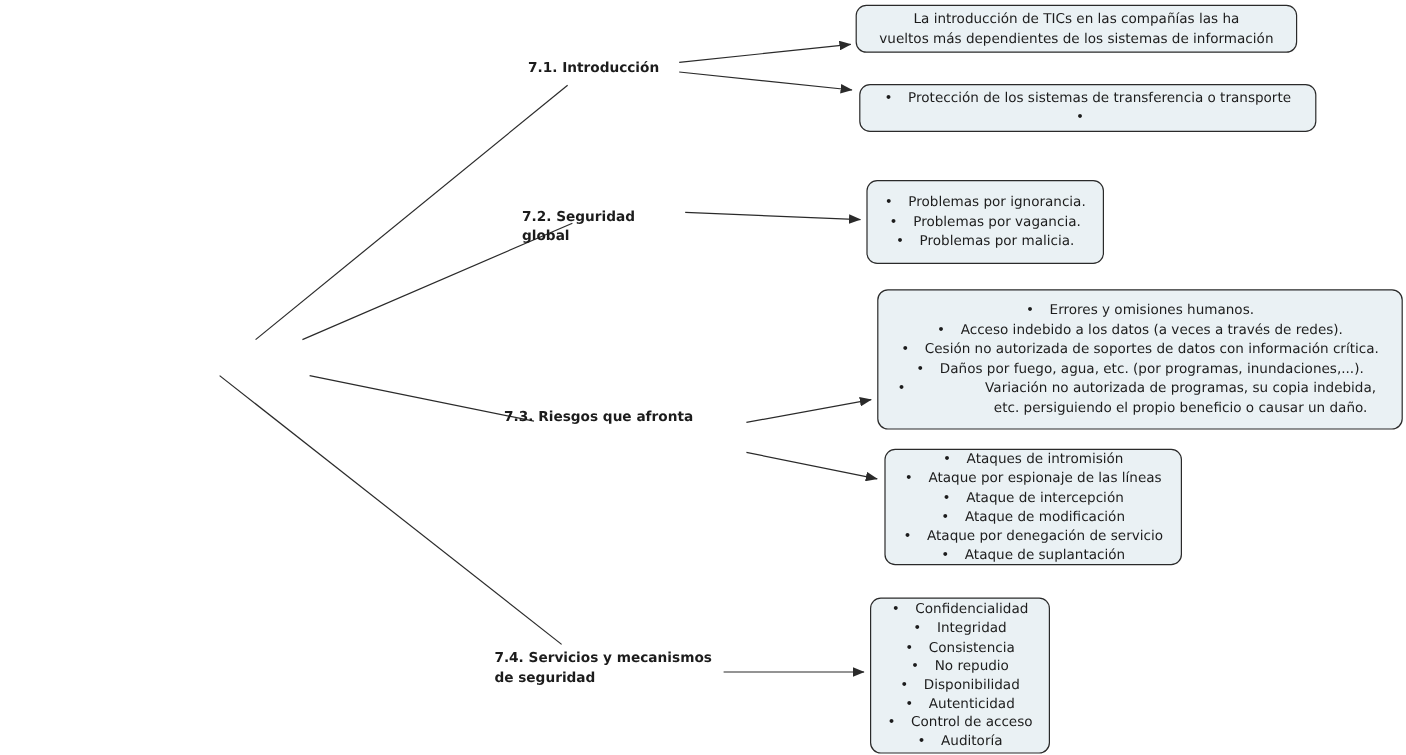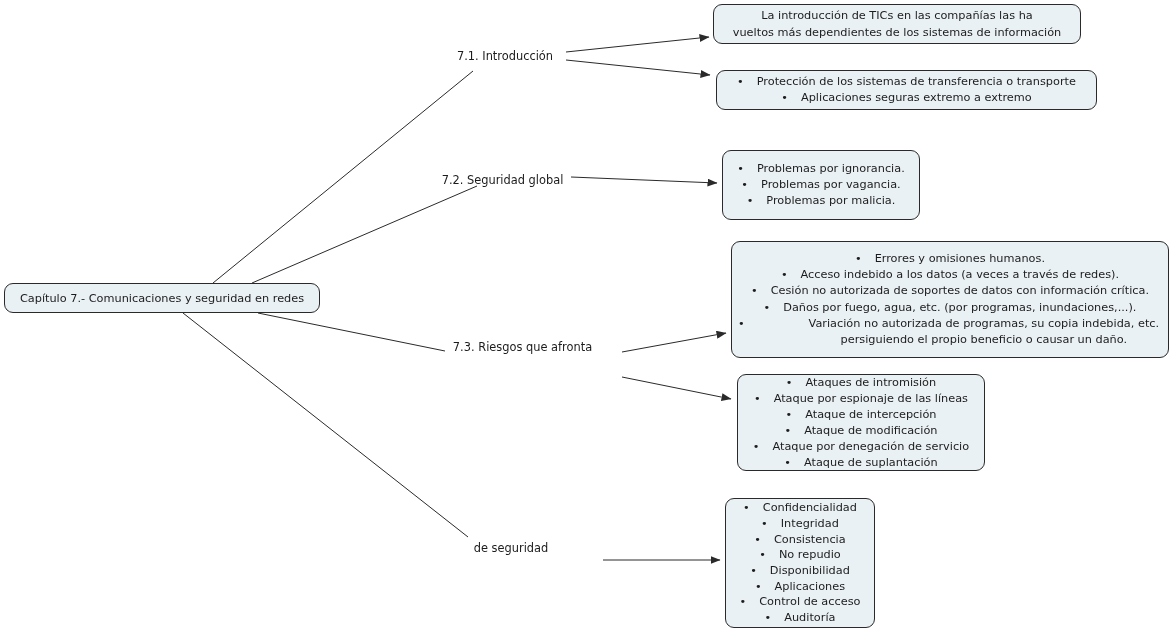--- a/index.html
+++ b/index.html
@@ -17,35 +17,35 @@
     position:absolute;
     background:var(--box-fill);
     border:1px solid var(--box-border);
     border-radius:9px;
     color:var(--text);
     display:flex;
     flex-direction:column;
     justify-content:center;
     font-size:11.3px;
     box-sizing:border-box;
-    padding:2px 6px;
+    padding:2px 16px;
   }
   .cline{text-align:center;line-height:17px;white-space:nowrap;}
   .bl{display:flex;justify-content:center;align-items:baseline;line-height:16.2px;white-space:nowrap;}
   .bl .b{margin-right:13px;flex:0 0 auto;}
   .bl.wrap{white-space:normal;text-align:center;}
   .bl.wrap .t{max-width:358px;display:inline-block;margin-left:48px;}
   .tight .bl{line-height:16px;}
   .tighter .bl{line-height:15.7px;}
   .nlabel{
     position:absolute;
     color:var(--text);
     font-size:11.4px;
     line-height:15.5px;
-    text-align:center;
+    font-weight:bold;
   }
   .root{align-items:center;}
 </style>
 </head>
 <body>
 
 <div id="stage">
 
   <svg id="wires" width="1172" height="629" viewBox="0 0 1172 629">
     <defs>
@@ -60,50 +60,47 @@
     <line x1="183" y1="313" x2="468" y2="537" stroke="#2a2a2a" stroke-width="1"></line>
 
     <line x1="566" y1="52" x2="709" y2="37" stroke="#2a2a2a" stroke-width="1" marker-end="url(#ah)"></line>
     <line x1="566" y1="60" x2="710" y2="75" stroke="#2a2a2a" stroke-width="1" marker-end="url(#ah)"></line>
     <line x1="571" y1="177" x2="717" y2="183" stroke="#2a2a2a" stroke-width="1" marker-end="url(#ah)"></line>
     <line x1="622" y1="352" x2="726" y2="333" stroke="#2a2a2a" stroke-width="1" marker-end="url(#ah)"></line>
     <line x1="622" y1="377" x2="731" y2="399" stroke="#2a2a2a" stroke-width="1" marker-end="url(#ah)"></line>
     <line x1="603" y1="560" x2="720" y2="560" stroke="#2a2a2a" stroke-width="1" marker-end="url(#ah)"></line>
   </svg>
 
-  <div class="box root" style="left:4px;top:283px;width:316px;height:30px;">
-    <div class="cline">Capítulo 7.- Comunicaciones y seguridad en redes</div>
-  </div>
 
   <div class="nlabel" style="left:440px;top:49px;width:130px;">
     <div>7.1. Introducción</div>
   </div>
   <div class="nlabel" style="left:435px;top:173px;width:135px;">
     <div>7.2. Seguridad global</div>
   </div>
   <div class="nlabel" style="left:420px;top:340px;width:205px;">
     <div>7.3. Riesgos que afronta</div>
   </div>
   <div class="nlabel" style="left:412px;top:541px;width:198px;">
+    <div>7.4. Servicios y mecanismos</div>
     <div>de seguridad</div>
   </div>
 
   <div class="box" style="left:713px;top:4px;width:368px;height:40px;">
     <div class="cline">La introducción de TICs en las compañías las ha</div>
     <div class="cline">vueltos más dependientes de los sistemas de información</div>
   </div>
 
   <div class="box" style="left:716px;top:70px;width:381px;height:40px;">
     <div class="bl">
         <span class="b">•</span>
         <span class="t">Protección de los sistemas de transferencia o transporte</span>
       </div>
     <div class="bl">
         <span class="b">•</span>
-        <span class="t">Aplicaciones seguras extremo a extremo</span>
       </div>
   </div>
 
   <div class="box" style="left:722px;top:150px;width:198px;height:70px;">
     <div class="bl">
         <span class="b">•</span>
         <span class="t">Problemas por ignorancia.</span>
       </div>
     <div class="bl">
         <span class="b">•</span>
@@ -181,21 +178,21 @@
     <div class="bl">
         <span class="b">•</span>
         <span class="t">No repudio</span>
       </div>
     <div class="bl">
         <span class="b">•</span>
         <span class="t">Disponibilidad</span>
       </div>
     <div class="bl">
         <span class="b">•</span>
-        <span class="t">Aplicaciones</span>
+        <span class="t">Autenticidad</span>
       </div>
     <div class="bl">
         <span class="b">•</span>
         <span class="t">Control de acceso</span>
       </div>
     <div class="bl">
         <span class="b">•</span>
         <span class="t">Auditoría</span>
       </div>
   </div>

